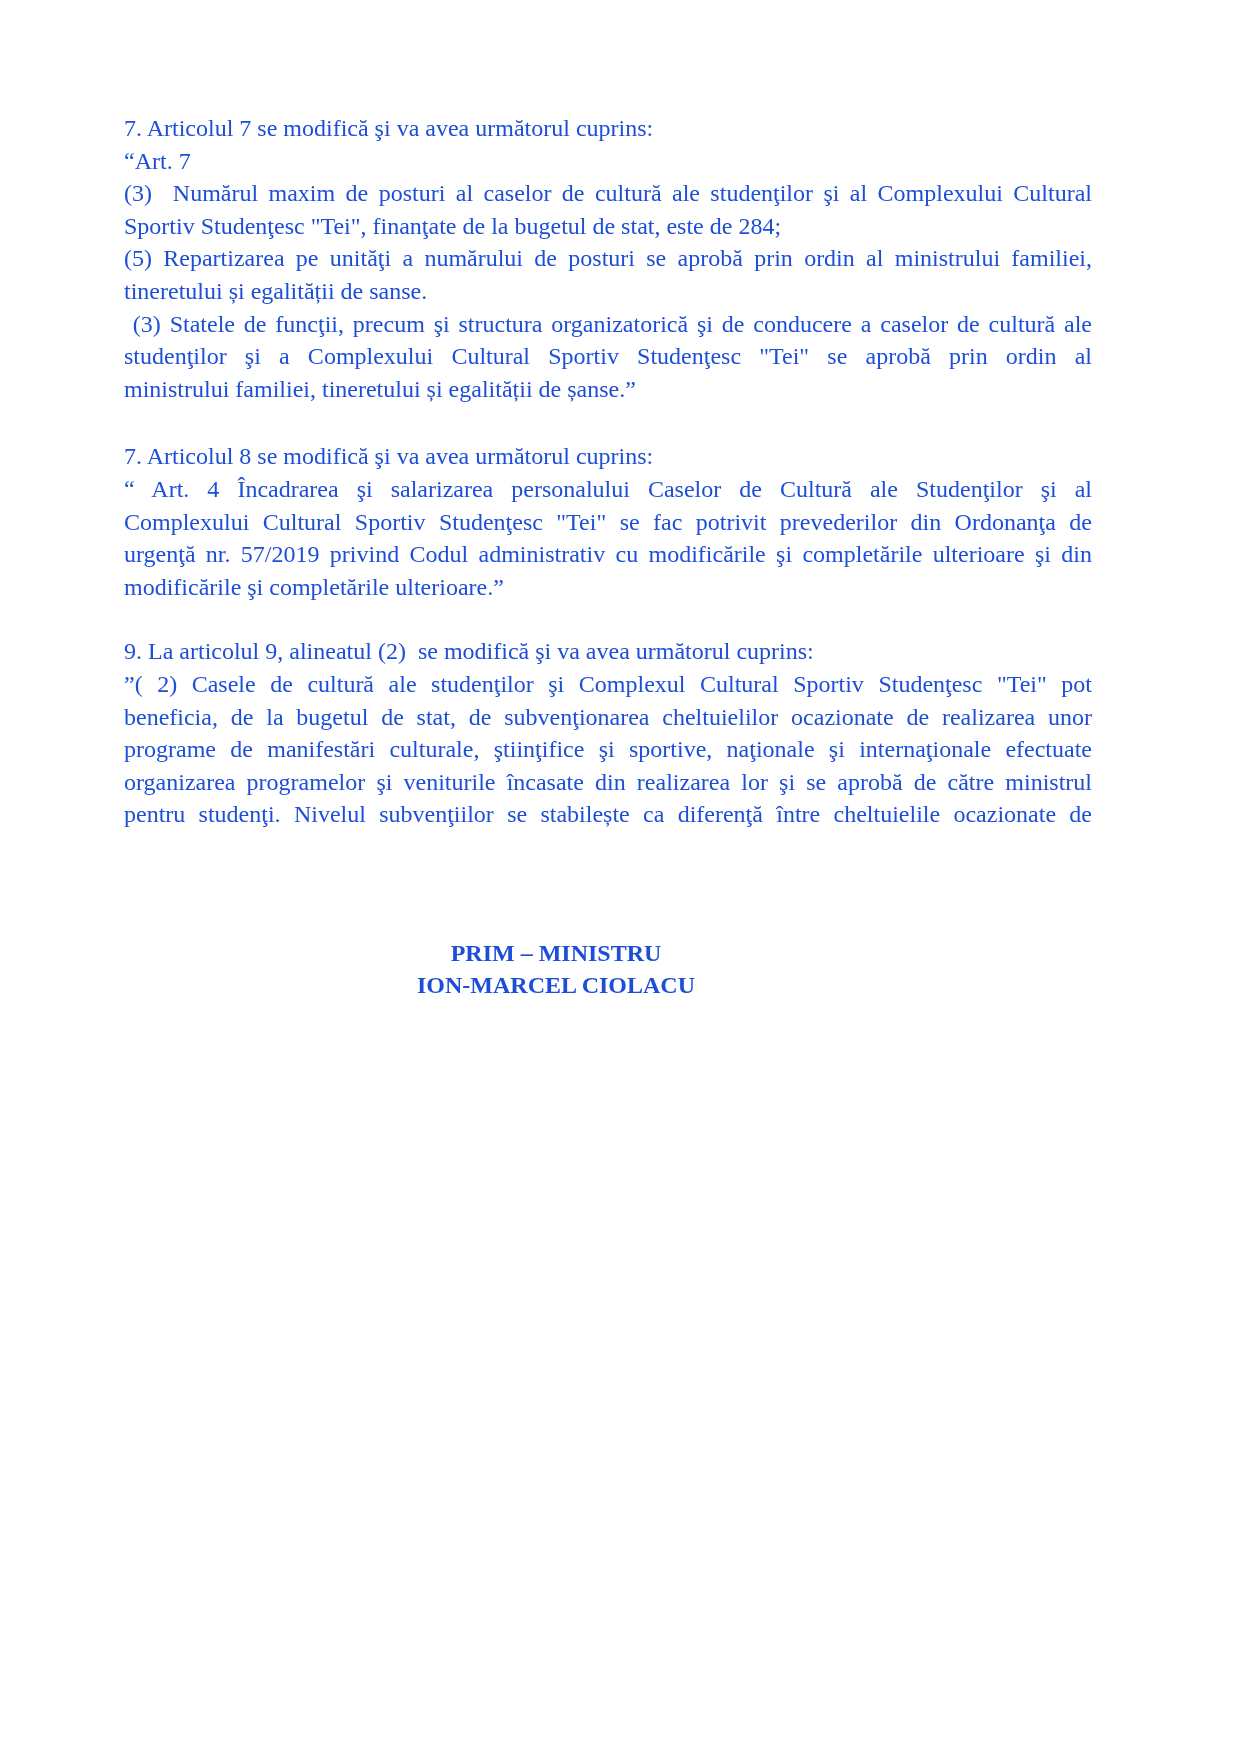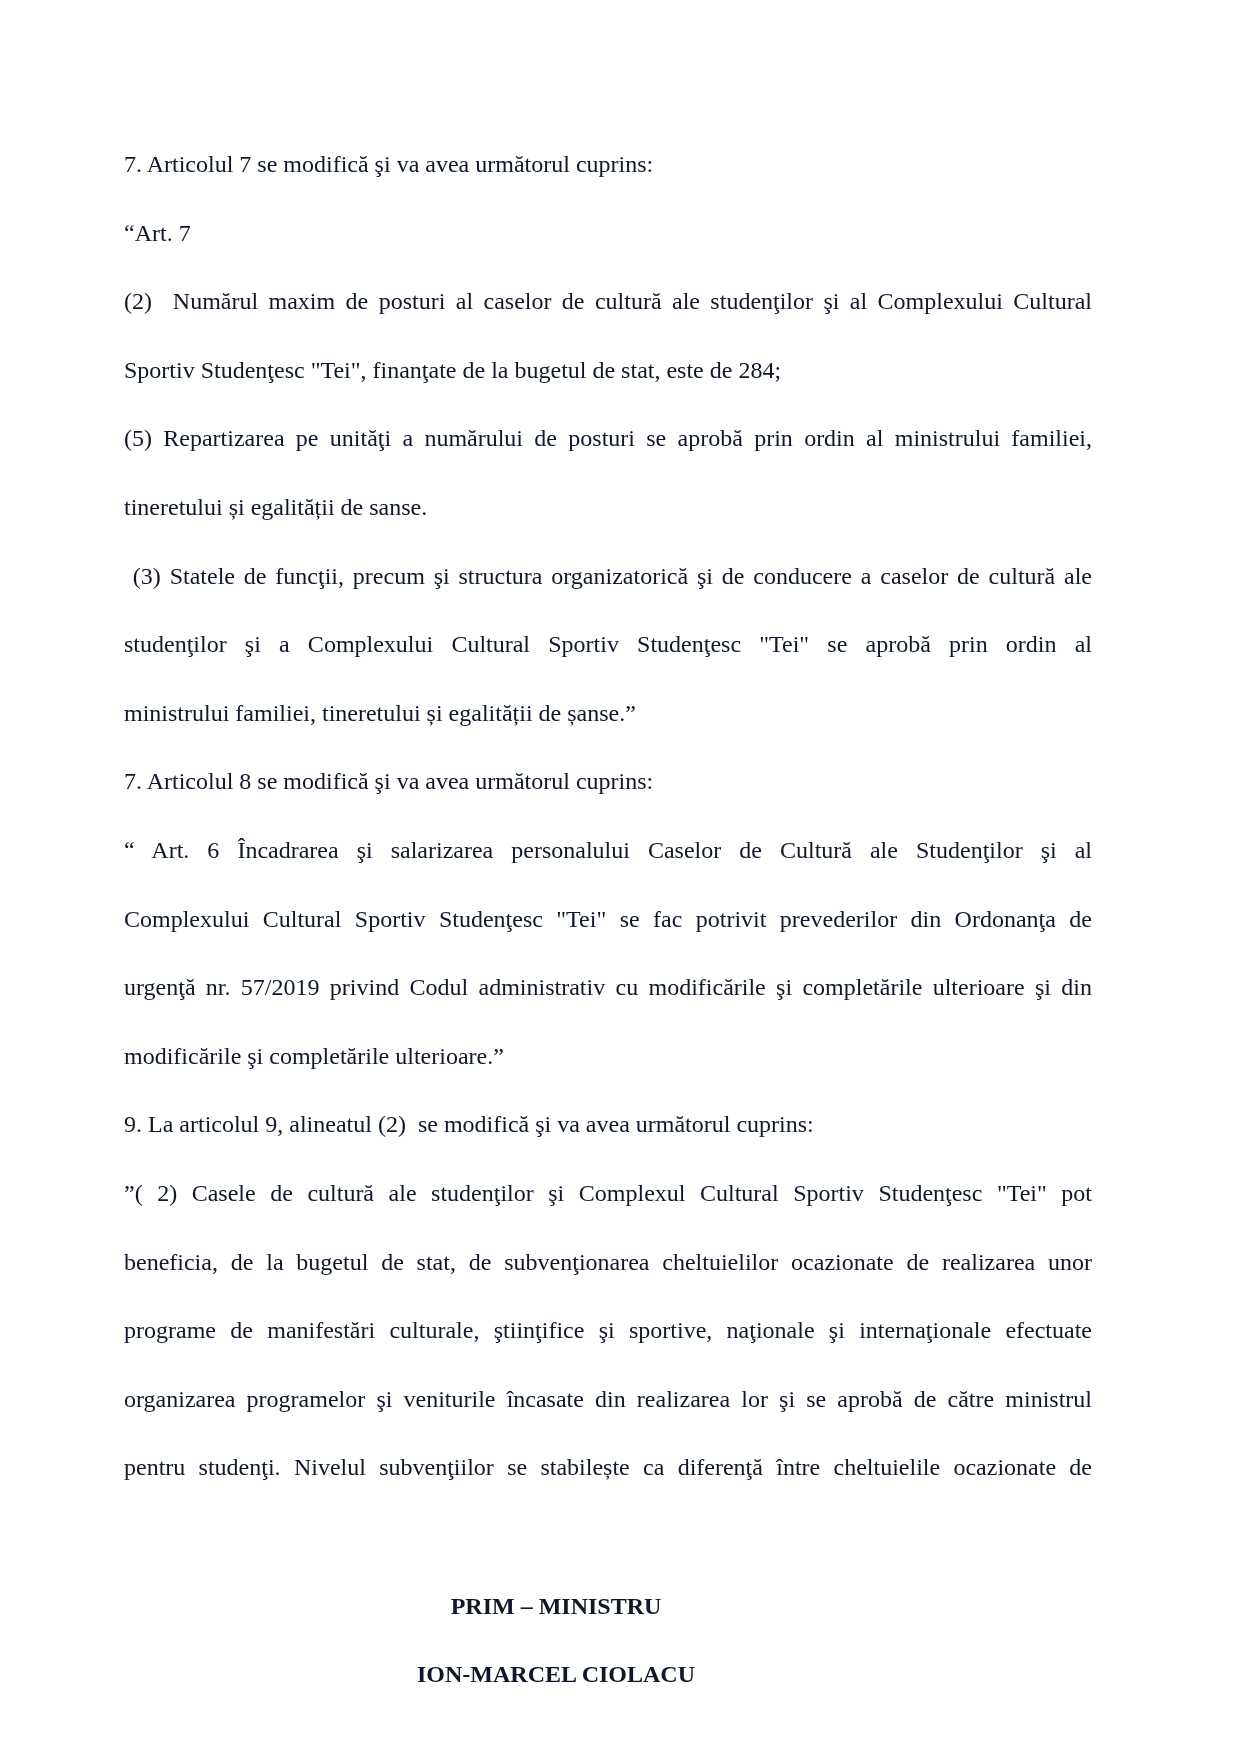--- a/index.html
+++ b/index.html
@@ -19,22 +19,21 @@
   }
   .content {
     position: absolute;
     left: 124px;
     top: 112px;
     width: 968px;
   }
   .line {
     line-height: 32.6px;
     white-space: pre-wrap;
-    color: #0f172a;
-    margin-top: 36px;
+    color: #1d4ed8;
   }
   
   .line.j {
     text-align: justify;
     text-align-last: justify;
   }
   
   .line.l {
     text-align: left;
     text-align-last: left;
@@ -51,32 +50,32 @@
 </style>
 </head>
 <body>
 
 <div class="page">
   <div class="content">
 
     <section class="sec-7">
       <div class="line l">7. Articolul 7 se modifică şi va avea următorul cuprins:</div>
       <div class="line l">“Art. 7</div>
-      <div class="line j">(2)  Numărul maxim de posturi al caselor de cultură ale studenţilor şi al Complexului Cultural</div>
+      <div class="line j">(3)  Numărul maxim de posturi al caselor de cultură ale studenţilor şi al Complexului Cultural</div>
       <div class="line l">Sportiv Studenţesc "Tei", finanţate de la bugetul de stat, este de 284;</div>
       <div class="line j">(5) Repartizarea pe unităţi a numărului de posturi se aprobă prin ordin al ministrului familiei,</div>
       <div class="line l">tineretului și egalității de sanse.</div>
       <div class="line j"> (3) Statele de funcţii, precum şi structura organizatorică şi de conducere a caselor de cultură ale</div>
       <div class="line j">studenţilor şi a Complexului Cultural Sportiv Studenţesc "Tei" se aprobă prin ordin al</div>
       <div class="line l">ministrului familiei, tineretului și egalității de șanse.”</div>
     </section>
 
     <section class="sec-8">
       <div class="line l">7. Articolul 8 se modifică şi va avea următorul cuprins:</div>
-      <div class="line j">“ Art. 6 Încadrarea şi salarizarea personalului Caselor de Cultură ale Studenţilor şi al</div>
+      <div class="line j">“ Art. 4 Încadrarea şi salarizarea personalului Caselor de Cultură ale Studenţilor şi al</div>
       <div class="line j">Complexului Cultural Sportiv Studenţesc "Tei" se fac potrivit prevederilor din Ordonanţa de</div>
       <div class="line j">urgenţă nr. 57/2019 privind Codul administrativ cu modificările şi completările ulterioare şi din</div>
       <div class="line l">modificările şi completările ulterioare.”</div>
     </section>
 
     <section class="sec-9">
       <div class="line l">9. La articolul 9, alineatul (2)  se modifică şi va avea următorul cuprins:</div>
       <div class="line j">”( 2) Casele de cultură ale studenţilor şi Complexul Cultural Sportiv Studenţesc "Tei" pot</div>
       <div class="line j">beneficia, de la bugetul de stat, de subvenţionarea cheltuielilor ocazionate de realizarea unor</div>
       <div class="line j">programe de manifestări culturale, ştiinţifice şi sportive, naţionale şi internaţionale efectuate</div>

